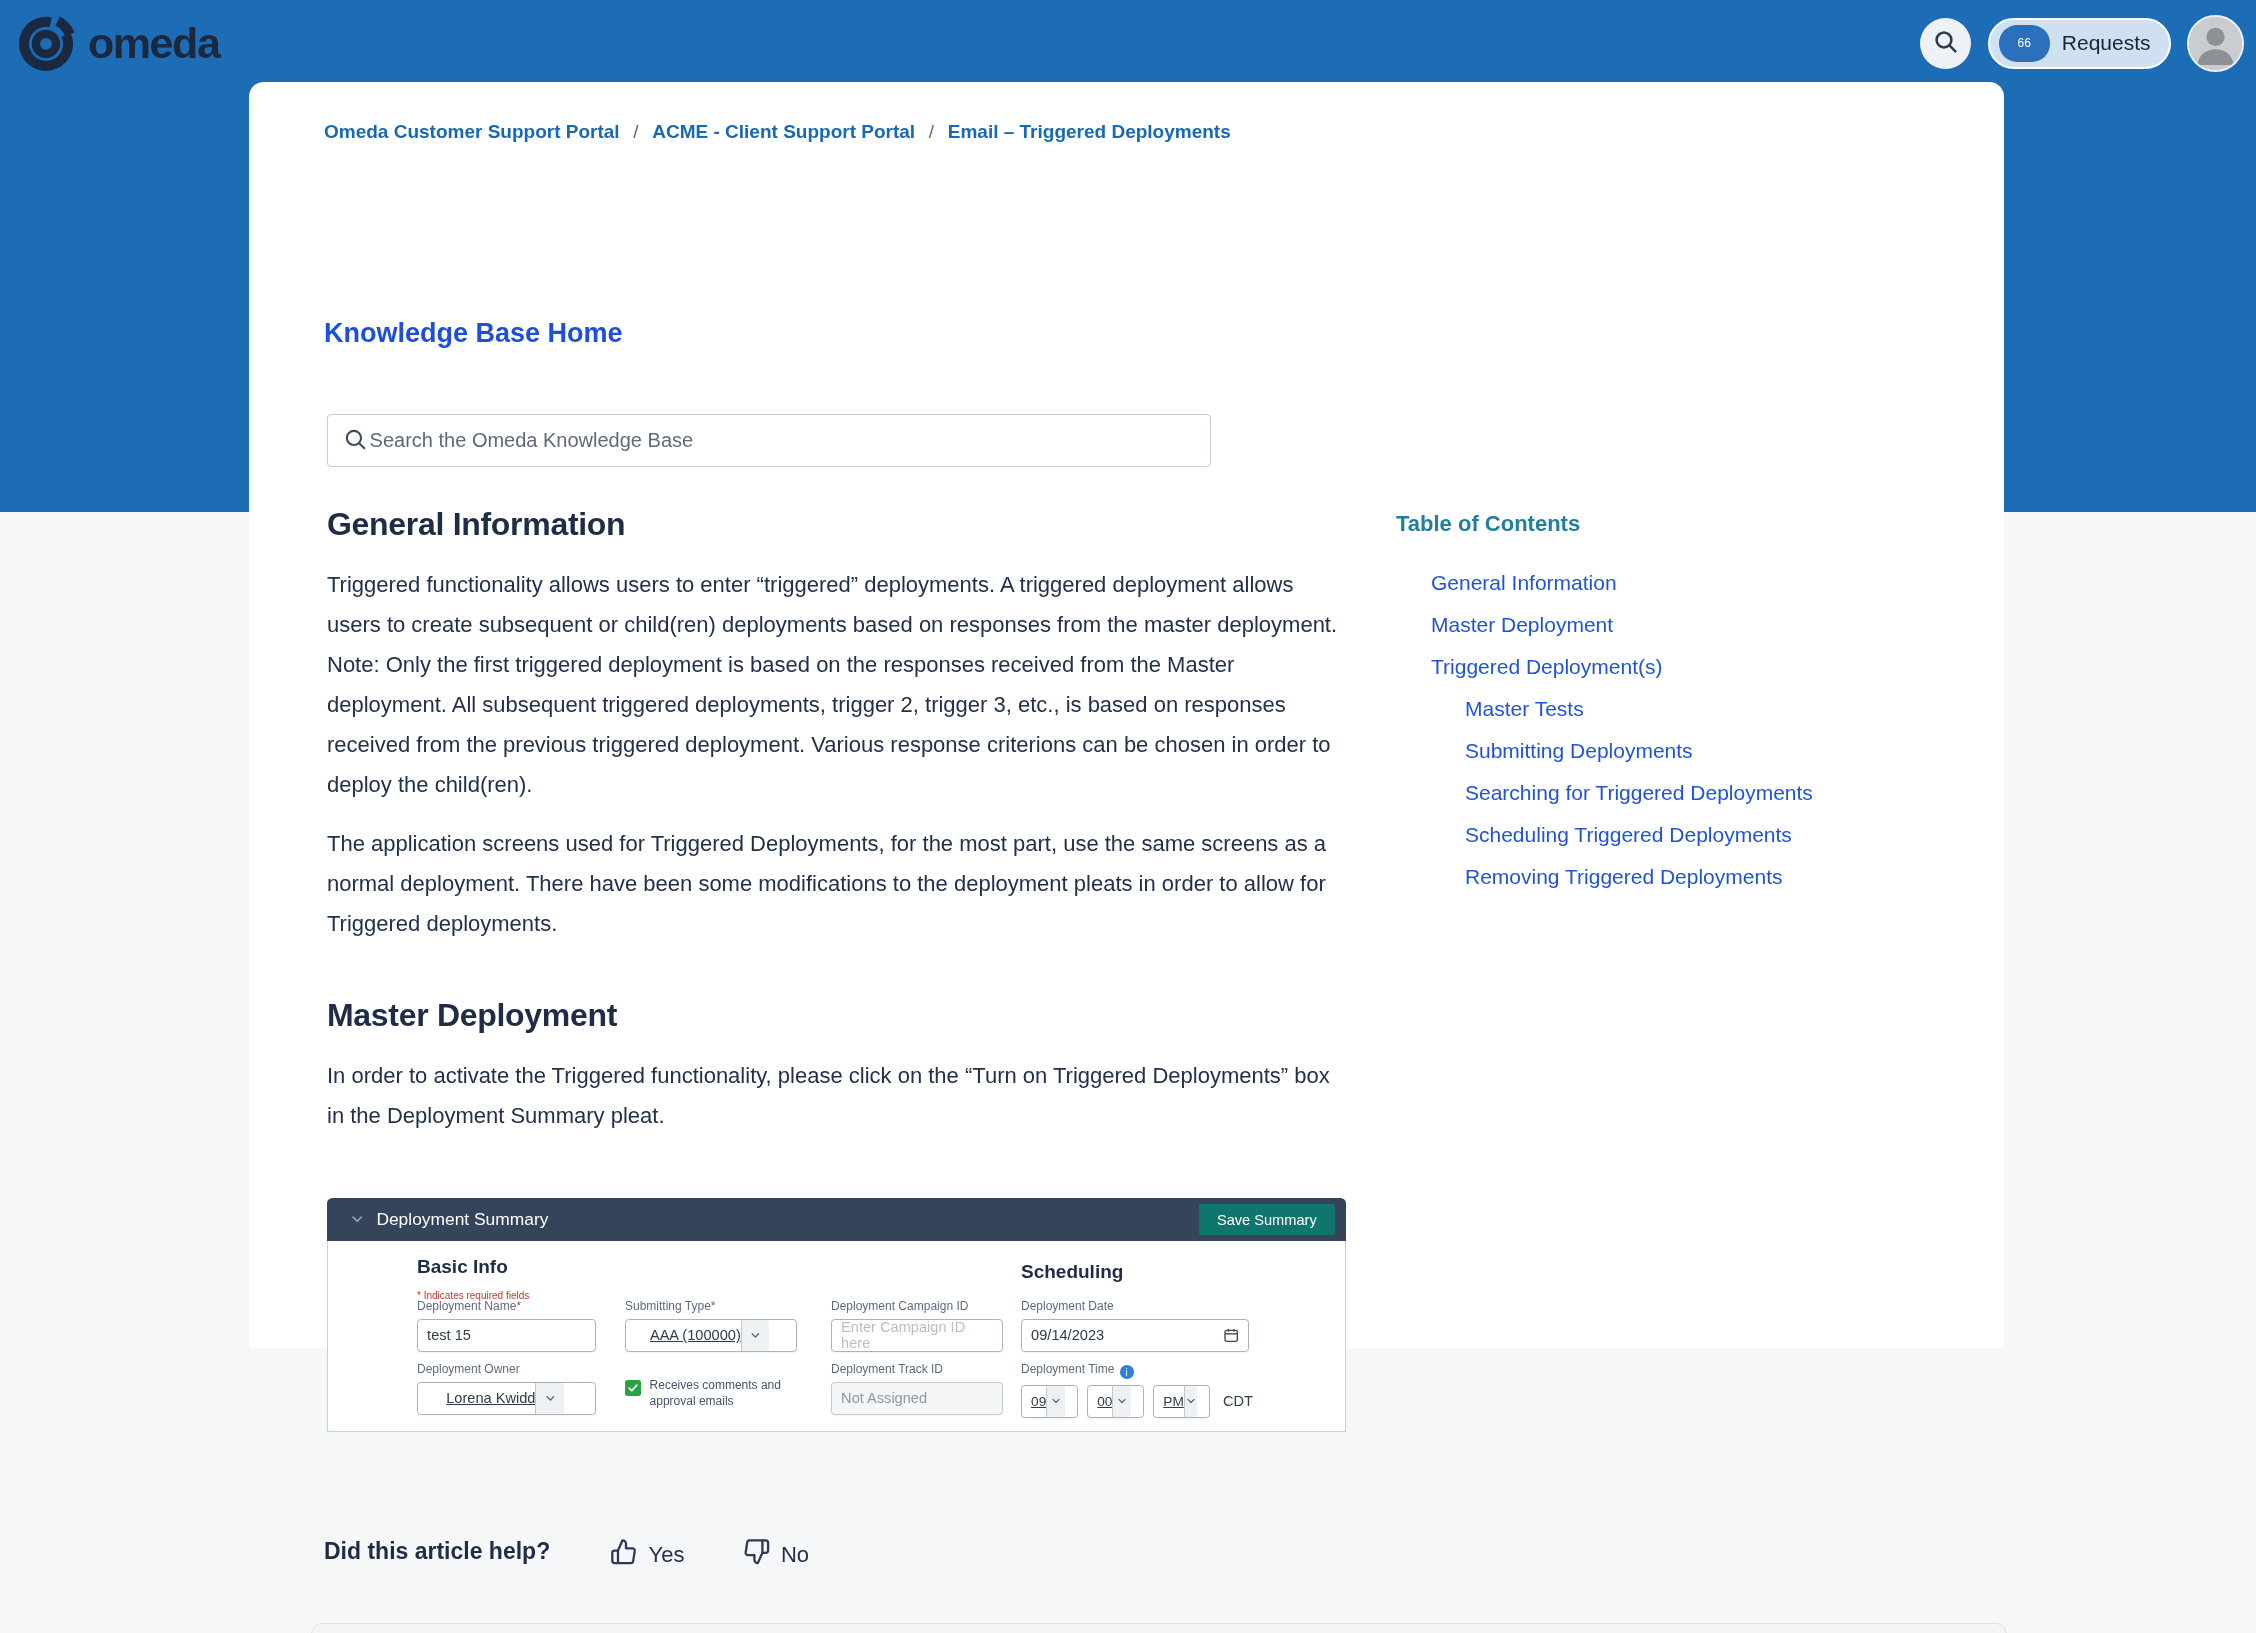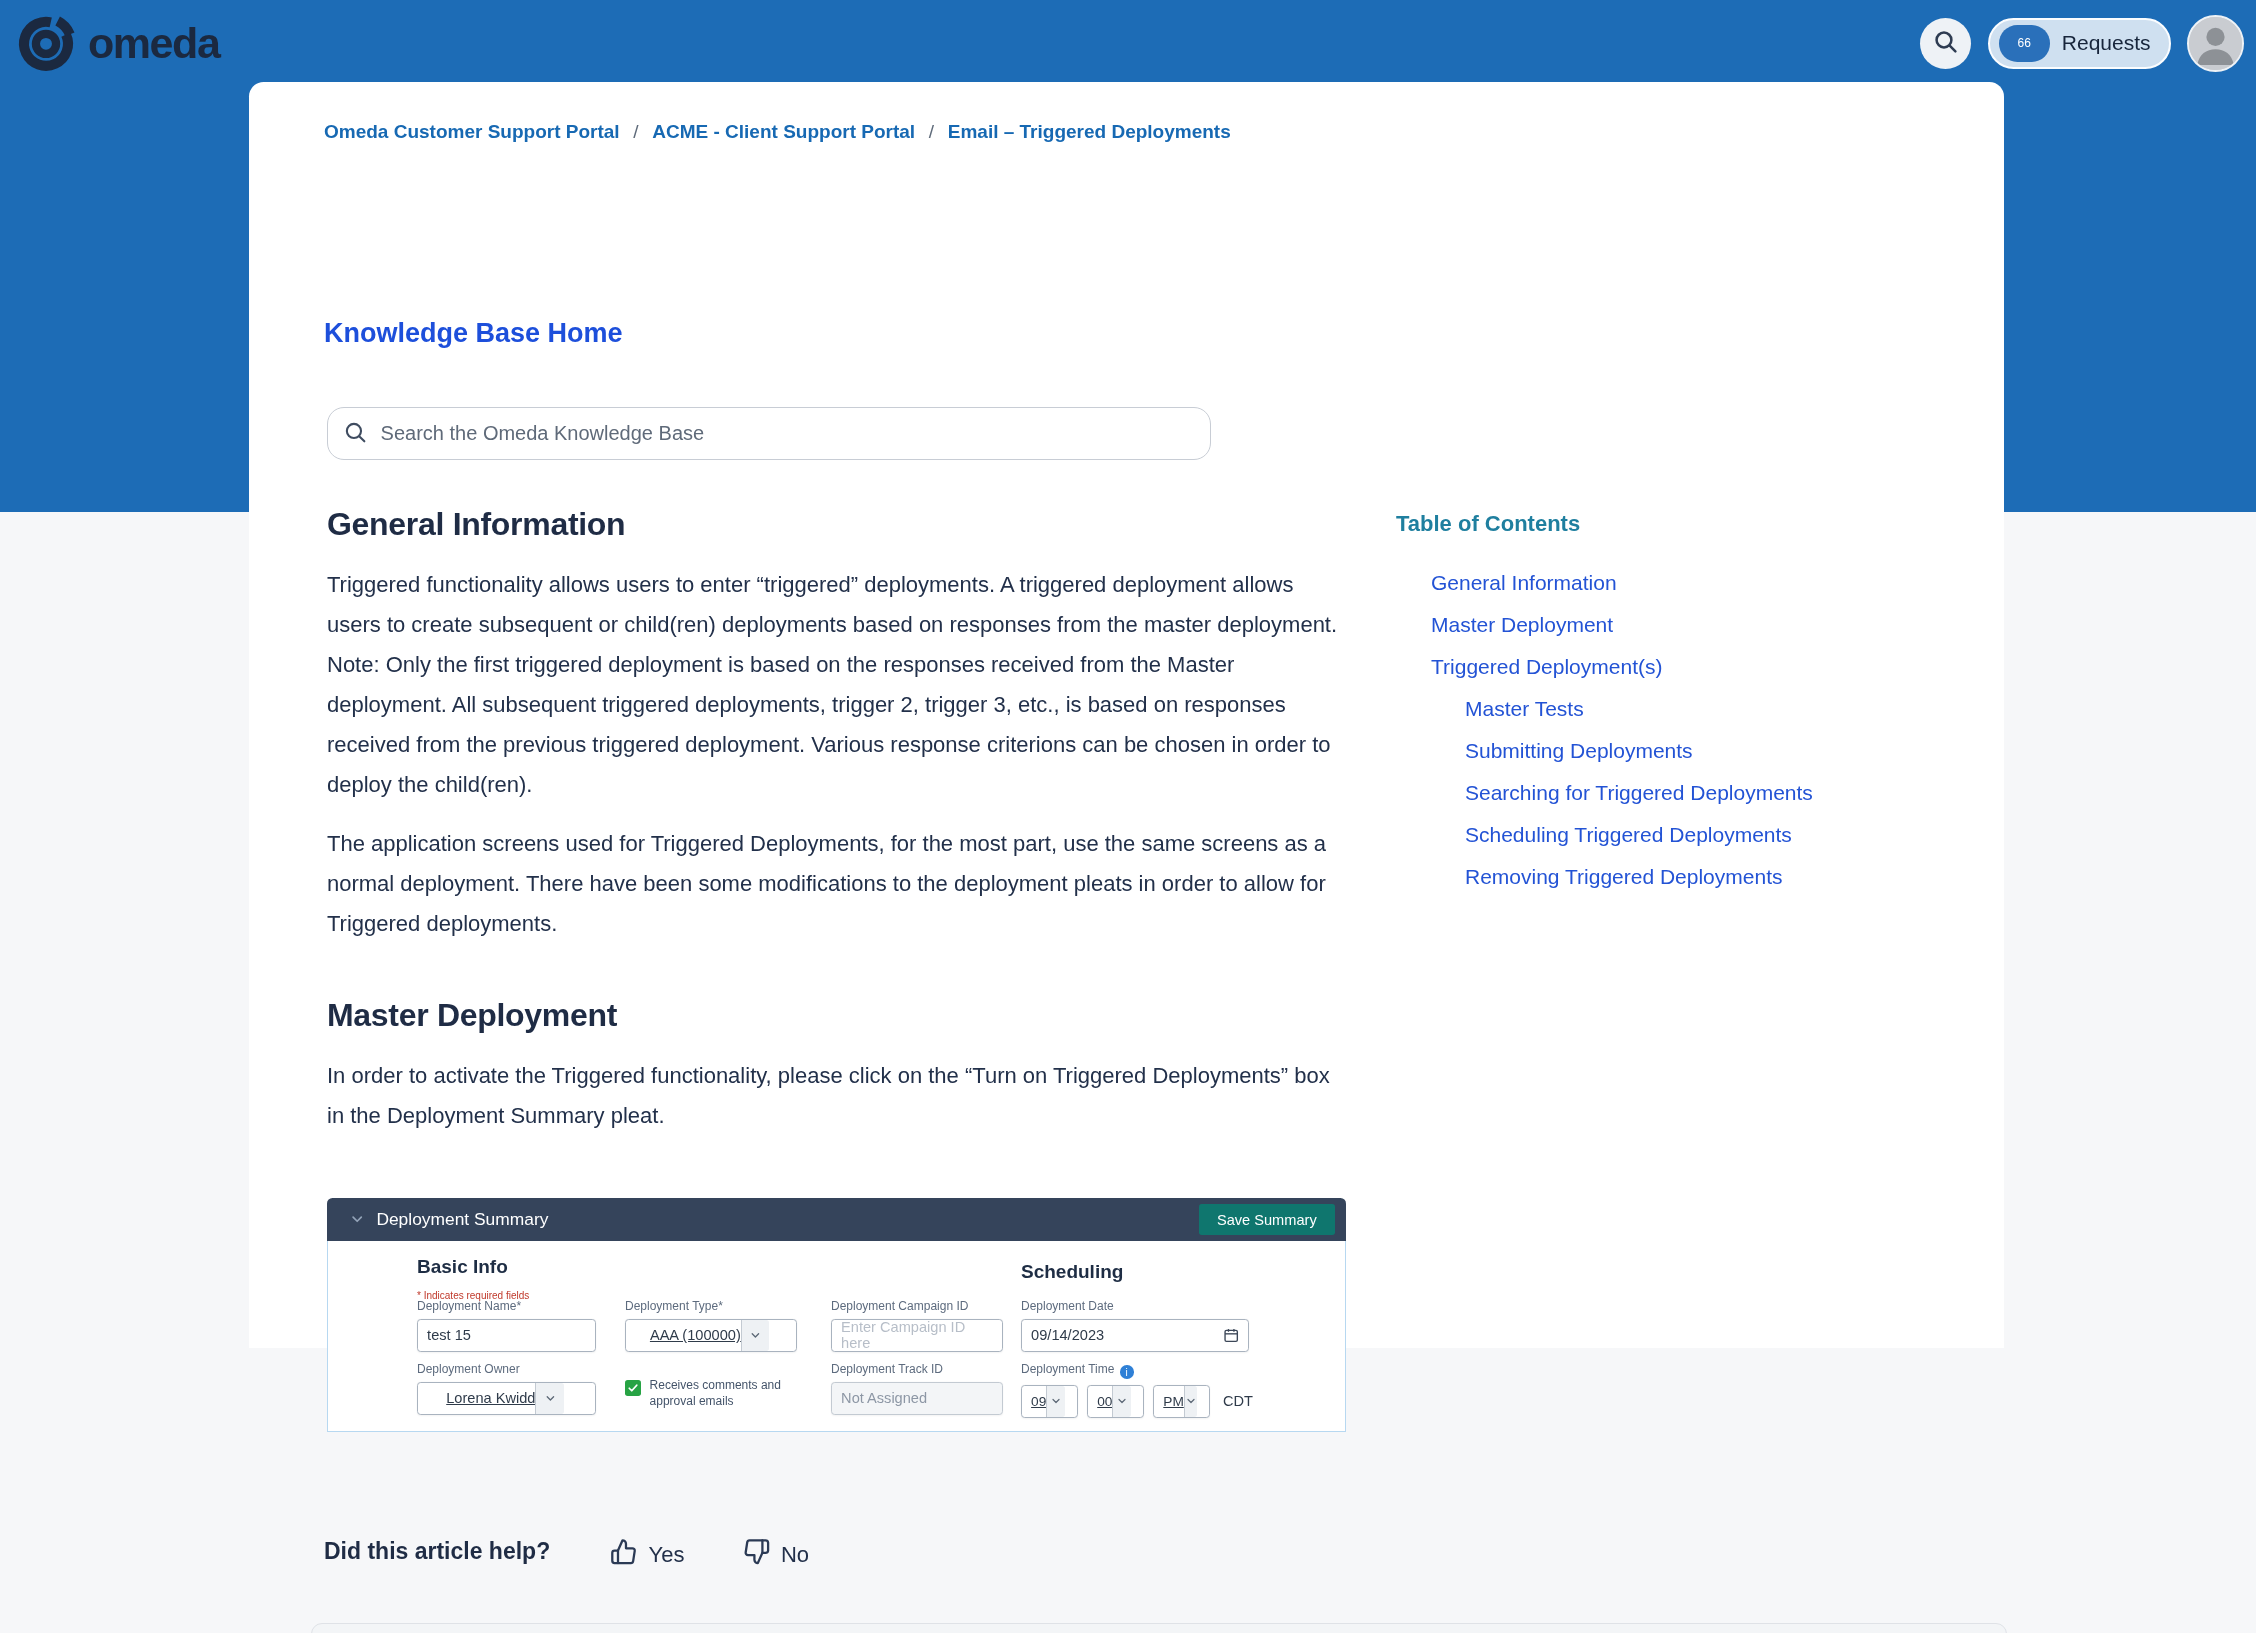--- a/index.html
+++ b/index.html
@@ -25,21 +25,21 @@
 
   
   .breadcrumb{position:absolute;left:75px;top:39px;display:flex;align-items:center;gap:13.7px;font-size:19px;font-weight:700;}
   .crumb{color:#1769b3;text-decoration:none;cursor:pointer;white-space:nowrap;}
   .crumb-sep{color:#5f6b7a;font-weight:400;}
 
   
   .kb-home{position:absolute;left:75px;top:236px;font-size:27px;font-weight:700;color:#1d4fdb;text-decoration:none;cursor:pointer;}
 
   
-  .searchbox{position:absolute;left:78px;top:325px;width:884px;height:53px;border:0.9px solid #c8cdd5;border-radius:17px;background:#fff;display:flex;align-items:center;box-sizing:border-box;padding:0 14.6px;gap:11px;}
+  .searchbox{position:absolute;left:78px;top:332px;width:884px;height:53px;border:0.9px solid #c8cdd5;border-radius:4px;background:#fff;display:flex;align-items:center;box-sizing:border-box;padding:0 14.6px;gap:0;}
   .searchbox input{border:none;outline:none;flex:1;font-size:20px;color:#22304a;font-family:"Liberation Sans", sans-serif;background:transparent;}
   .searchbox input::placeholder{color:#5f6a79;}
 
   
   .article{position:absolute;left:78px;top:424px;width:1025px;color:#22304a;}
   .article h2{font-size:32px;font-weight:600;color:#1f2c45;margin:0 0 22px 0;letter-spacing:-0.3px;}
   .article .sec2{margin-top:53px;}
   .article p{font-size:22px;line-height:40px;margin:0 0 19px 0;}
 
   
@@ -169,21 +169,21 @@
         <div class="shot-body">
           <div class="shot-h" style="left:89px;top:14.6px;">Basic Info</div>
           <div class="shot-note">* Indicates required fields</div>
           <div class="shot-h" style="left:693px;top:20px;">Scheduling</div>
 
           <div class="f" style="left:89px;top:58px;width:179px;">
             <div class="lbl">Deployment Name*</div>
             <div class="box">test 15</div>
           </div>
           <div class="f" style="left:297px;top:58px;width:172px;">
-            <div class="lbl">Deployment Type*</div>
+            <div class="lbl">Submitting Type*</div>
             <div class="box select">
               <span>AAA (100000)</span>
               <span class="sel-caret">
                 <svg viewBox="0 0 24 24" width="12.8" height="12.8" fill="none" stroke="#5b6775" stroke-width="2.4" stroke-linecap="round" stroke-linejoin="round">
                     <polyline points="6 9 12 15 18 9"></polyline>
                   </svg>
               </span>
             </div>
           </div>
           <div class="f" style="left:503px;top:58px;width:172px;">

